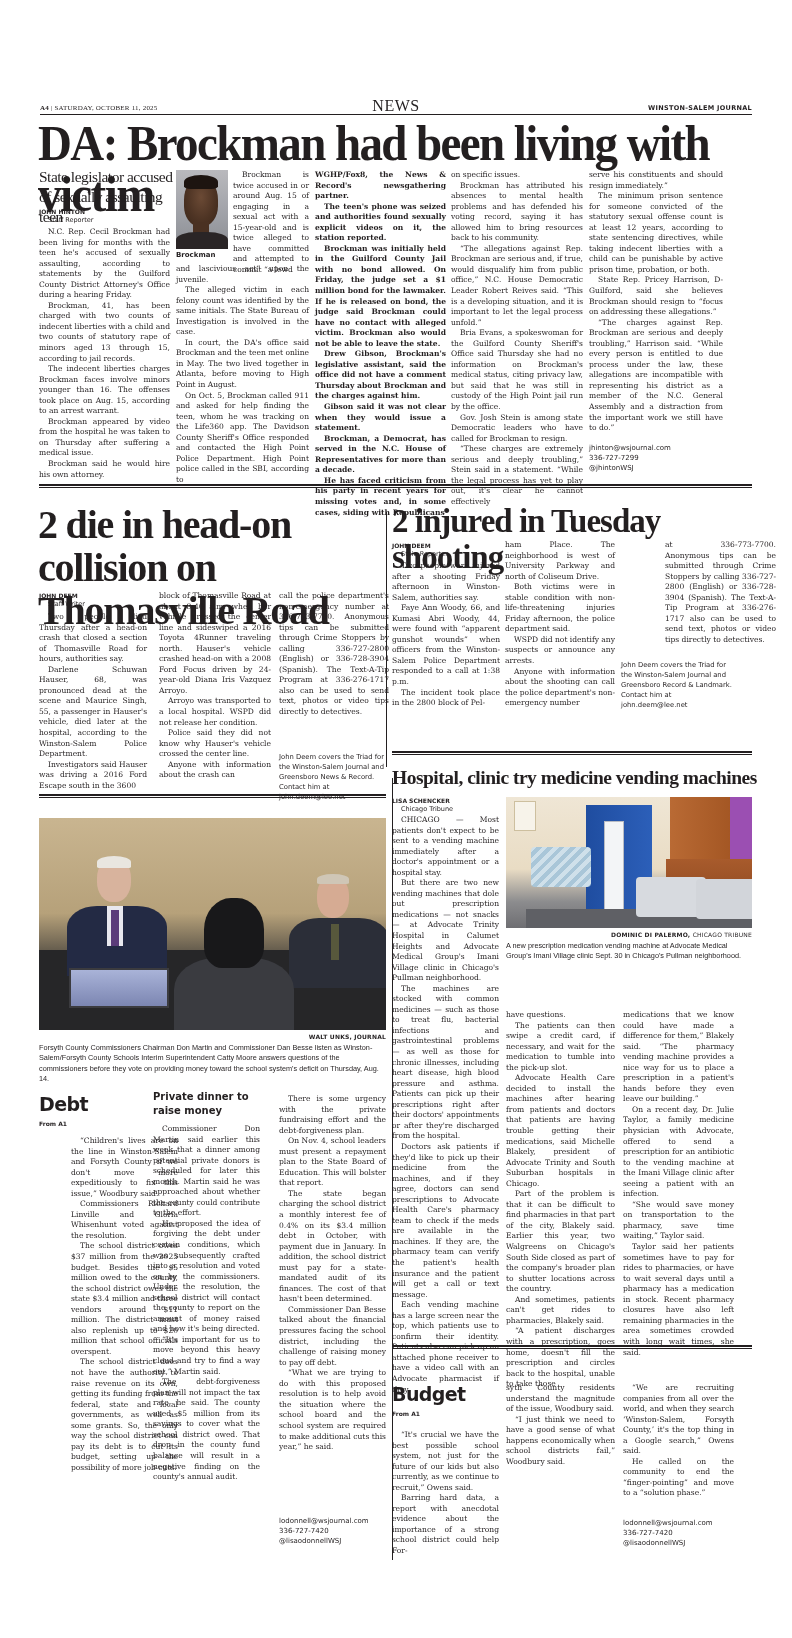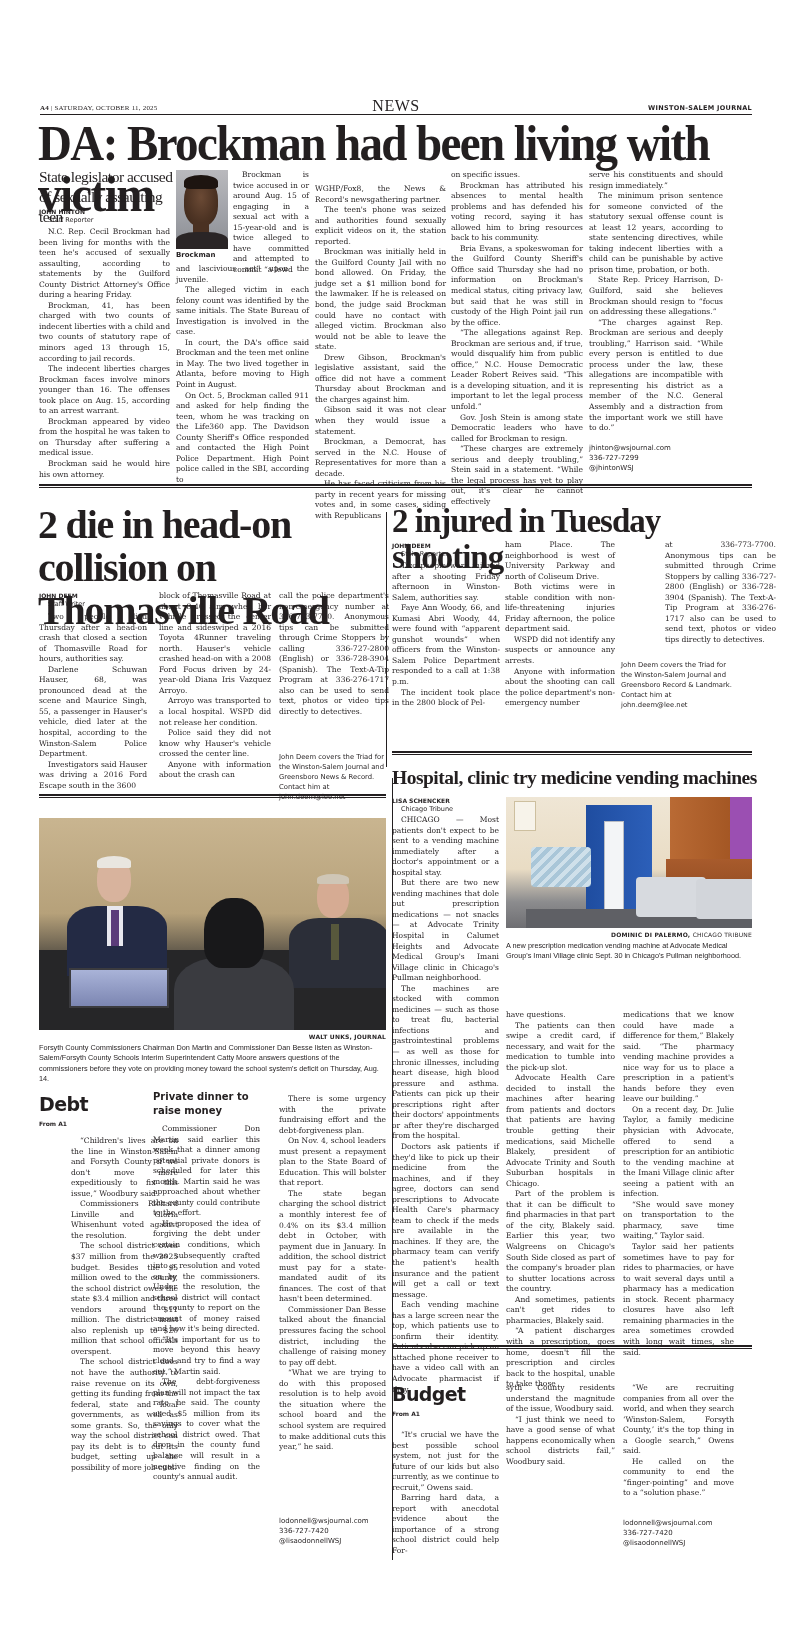--- a/index.html
+++ b/index.html
@@ -114,35 +114,35 @@
 <div class="abs col" style="left:233px; top:170px; width:76px;">
   <p>Brockman is twice accused in or around Aug. 15 of engaging in a sexual act with a 15-year-old and is twice alleged to have committed and attempted to commit “a lewd</p>
 </div>
 <div class="abs col" style="left:176px; top:264px; width:133px;">
   <p class="noind">and lascivious act” upon the juvenile.</p>
   <p>The alleged victim in each felony count was identified by the same initials. The State Bureau of Investigation is involved in the case.</p>
   <p>In court, the DA's office said Brockman and the teen met online in May. The two lived together in Atlanta, before moving to High Point in August.</p>
   <p>On Oct. 5, Brockman called 911 and asked for help finding the teen, whom he was tracking on the Life360 app. The Davidson County Sheriff's Office responded and contacted the High Point Police Department. High Point police called in the SBI, according to</p>
 </div>
 
-<div class="abs col" style="left:315px; top:184px; width:131px;">
+<div class="abs col" style="left:315px; top:170px; width:131px;font-weight:bold;">
   <p class="noind">WGHP/Fox8, the News &amp; Record's newsgathering partner.</p>
   <p>The teen's phone was seized and authorities found sexually explicit videos on it, the station reported.</p>
   <p>Brockman was initially held in the Guilford County Jail with no bond allowed. On Friday, the judge set a $1 million bond for the lawmaker. If he is released on bond, the judge said Brockman could have no contact with alleged victim. Brockman also would not be able to leave the state.</p>
   <p>Drew Gibson, Brockman's legislative assistant, said the office did not have a comment Thursday about Brockman and the charges against him.</p>
   <p>Gibson said it was not clear when they would issue a statement.</p>
   <p>Brockman, a Democrat, has served in the N.C. House of Representatives for more than a decade.</p>
   <p>He has faced criticism from his party in recent years for missing votes and, in some cases, siding with Republicans</p>
 </div>
 
 <div class="abs col" style="left:451px; top:170px; width:132px;">
   <p class="noind">on specific issues.</p>
   <p>Brockman has attributed his absences to mental health problems and has defended his voting record, saying it has allowed him to bring resources back to his community.</p>
+  <p>“The allegations against Rep. Brockman are serious and, if true, would disqualify him from public office,” N.C. House Democratic Leader Robert Reives said. “This is a developing situation, and it is important to let the legal process unfold.”</p>
   <p>Bria Evans, a spokeswoman for the Guilford County Sheriff's Office said Thursday she had no information on Brockman's medical status, citing privacy law, but said that he was still in custody of the High Point jail run by the office.</p>
-  <p>“The allegations against Rep. Brockman are serious and, if true, would disqualify him from public office,” N.C. House Democratic Leader Robert Reives said. “This is a developing situation, and it is important to let the legal process unfold.”</p>
   <p>Gov. Josh Stein is among state Democratic leaders who have called for Brockman to resign.</p>
   <p>“These charges are extremely serious and deeply troubling,” Stein said in a statement. “While the legal process has yet to play out, it's clear he cannot effectively</p>
 </div>
 
 <div class="abs col" style="left:589px; top:170px; width:134px;">
   <p class="noind">serve his constituents and should resign immediately.”</p>
   <p>The minimum prison sentence for someone convicted of the statutory sexual offense count is at least 12 years, according to state sentencing directives, while taking indecent liberties with a child can be punishable by active prison time, probation, or both.</p>
   <p>State Rep. Pricey Harrison, D-Guilford, said she believes Brockman should resign to “focus on addressing these allegations.”</p>
   <p>“The charges against Rep. Brockman are serious and deeply troubling,” Harrison said. “While every person is entitled to due process under the law, these allegations are incompatible with representing his district as a member of the N.C. General Assembly and a distraction from the important work we still have to do.”</p>
 </div>

